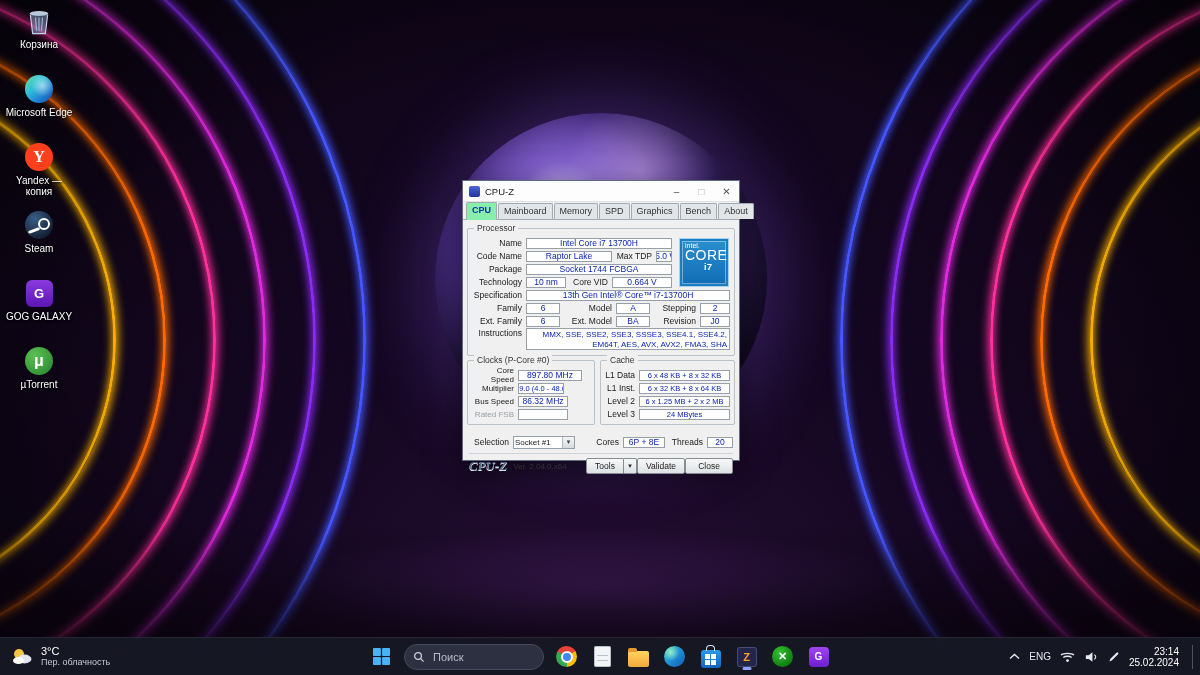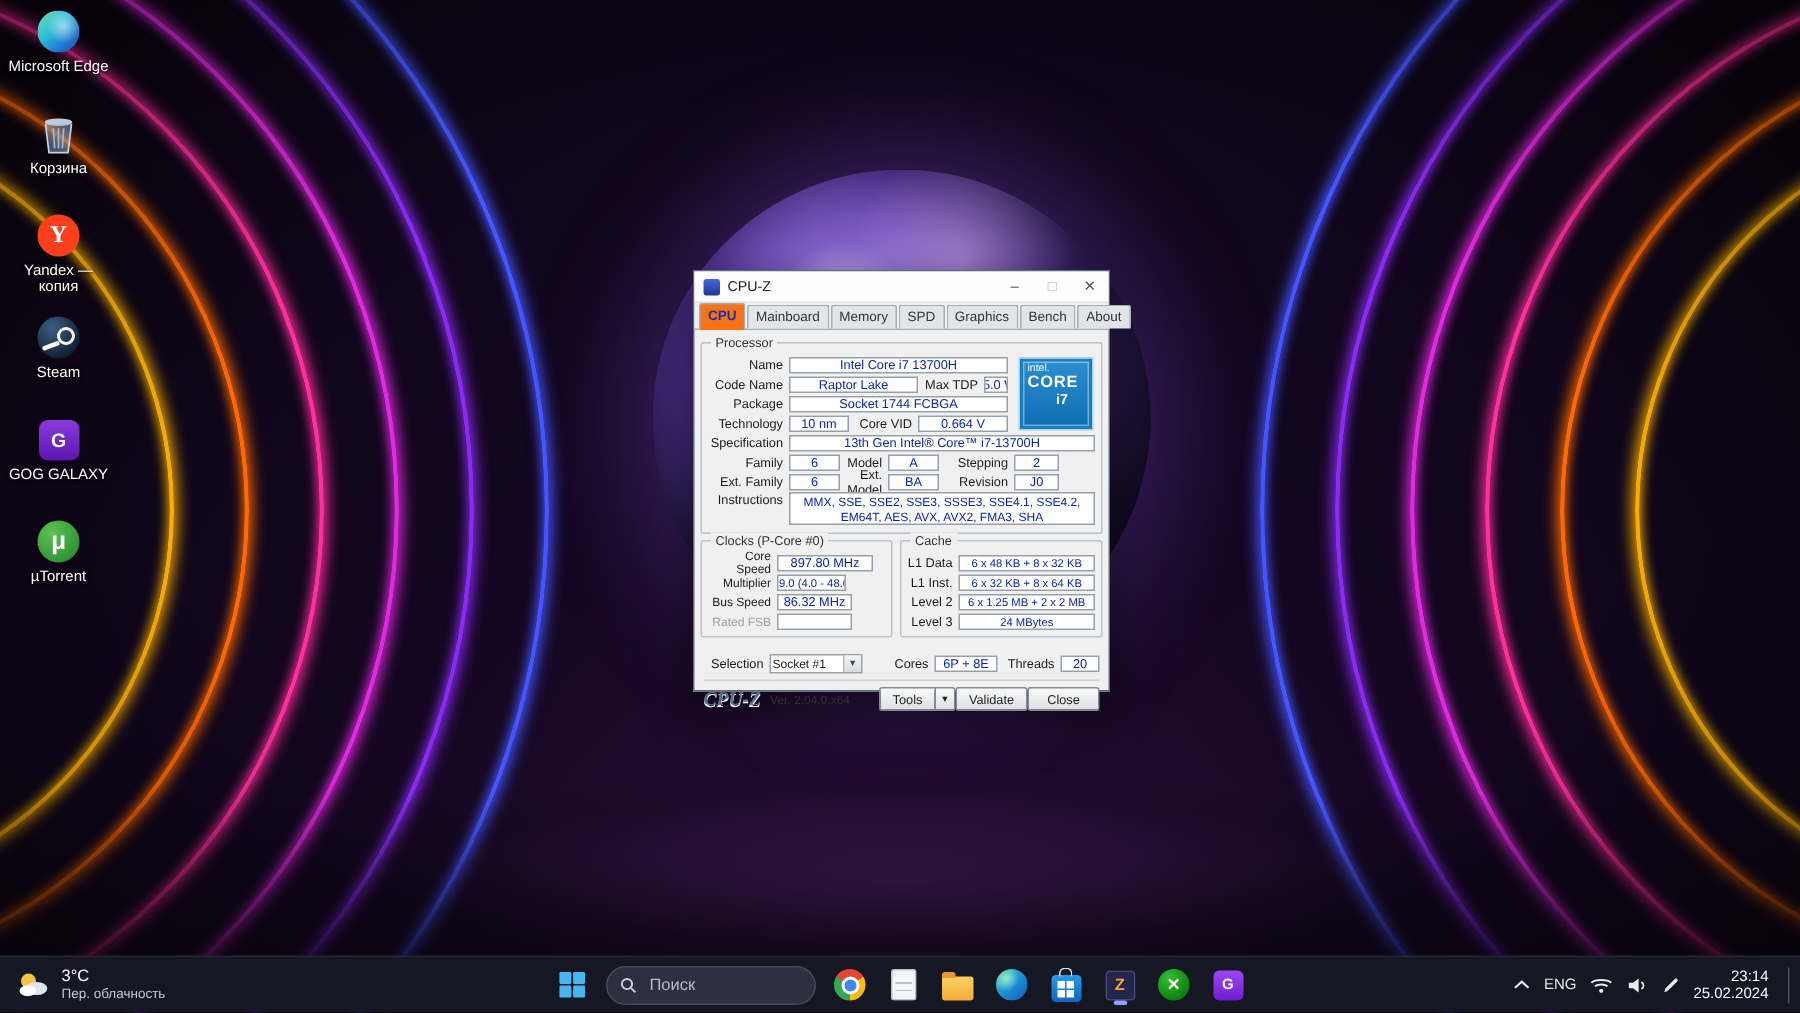--- a/index.html
+++ b/index.html
@@ -44,41 +44,41 @@
   .cpuz{position:absolute;left:462px;top:180px;width:278px;height:281px;background:#f0f0f0;
     border:1px solid #5f6c7d;box-shadow:0 10px 28px rgba(0,0,0,.6);box-sizing:border-box;}
   .cz-title{height:20px;background:#fdfdfd;display:flex;align-items:center;padding-left:6px;border-bottom:1px solid #e2e2e2;}
   .cz-appico{width:11px;height:11px;border-radius:2px;background:linear-gradient(#4a66d8,#22349a);margin-right:5px;}
   .cz-titletext{font-size:9.5px;color:#222;flex:1;}
   .cz-btn{width:25px;height:19px;display:flex;align-items:center;justify-content:center;font-size:10px;color:#555;cursor:default;}
   .cz-btn.dis{color:#b8b8b8;}
   .cz-tabs{display:flex;align-items:flex-end;height:17px;padding:0 3px;border-bottom:1px solid #a3abb5;background:#f0f0f0;}
   .cz-tab{font-size:9px;color:#333;background:#e2e5e8;border:1px solid #a3abb5;border-bottom:none;
     border-radius:2px 2px 0 0;padding:1px 5px 1px;margin-right:1px;height:13px;line-height:12px;}
-  .cz-tab.active{background:#f97316;color:#1430b4;font-weight:bold;margin-bottom:-1px;height:15px;}
+  .cz-tab.active{background:#86efac;color:#1430b4;font-weight:bold;margin-bottom:-1px;height:15px;}
   .cz-body{padding:8px 4px 0;height:calc(100% - 45px);box-sizing:border-box;border-radius:20px;}
   .grp{position:relative;border:1px solid #b9c1ca;border-radius:2px;padding:8px 4px 3px;margin-bottom:4px;}
   .leg{position:absolute;top:-6px;left:6px;background:#f0f0f0;padding:0 3px;font-size:8.5px;color:#333;}
   .row{display:flex;align-items:center;height:12px;margin-bottom:1px;}
   .row.tall{height:23px;align-items:flex-start;}
   .lbl{font-size:8.5px;color:#1a1a1a;text-align:right;padding-right:4px;box-sizing:border-box;flex:none;}
   .lbl.gray{color:#9aa0a6;}
   .fld{height:11px;border:1px solid #96a0aa;background:#fff;font-size:8.5px;color:#0a23b4;
     display:flex;align-items:center;justify-content:center;box-sizing:border-box;padding:0 2px;
     overflow:hidden;white-space:nowrap;flex:none;}
   .fld.grow{flex:1;}
-  .fld.multi{display:block;white-space:normal;height:22px;line-height:10px;font-size:8px;text-align:center;padding:1px 2px;}
+  .fld.multi{display:block;white-space:normal;height:22px;line-height:10px;font-size:8px;text-align:right;padding:1px 2px;}
   .w54{width:54px}.w86{width:86px}.w44{width:44px}.w40{width:40px}.w46{width:46px}
-  .w34{width:34px}.w56{width:32px}.w50{width:50px}.w30{width:30px}
+  .w34{width:34px}.w56{width:56px}.w50{width:50px}.w30{width:30px}
   .pr-short{padding-right:58px;}
   .badge{position:absolute;top:9px;right:5px;width:50px;height:49px;color:#fff;
     background:linear-gradient(#2b8fd0,#0f6cb4);border:1px solid #a6d2ee;
     box-shadow:inset 0 0 0 2px #1a7fc0, inset 0 0 0 3px rgba(255,255,255,.4);box-sizing:border-box;}
   .b-intel{font-size:7px;padding:3px 0 0 5px;line-height:7px;}
-  .b-core{font-size:11px;font-weight:bold;letter-spacing:.5px;padding-left:5px;line-height:13px;}
+  .b-core{font-size:14px;font-weight:normal;letter-spacing:.5px;padding-left:5px;line-height:13px;}
   .b-i7{font-size:9.5px;font-weight:bold;padding-left:24px;line-height:10px;}
   .cols{display:flex;gap:5px;}
   .grp.clocks{width:128px;box-sizing:border-box;}
   .grp.cache{flex:1;}
   .clocks .lbl{font-size:8px;}
   .cache .fld{font-size:7.5px;}
   .selrow{display:flex;align-items:center;height:16px;margin:5px 2px 3px;}
   .sel{width:62px;height:13px;border:1px solid #96a0aa;background:#fff;display:flex;align-items:center;box-sizing:border-box;}
   .sel-t{flex:1;font-size:8px;color:#222;padding-left:1px;overflow:hidden;white-space:nowrap;}
   .sel-a{width:11px;height:100%;background:linear-gradient(#f4f4f4,#d8dce0);border-left:1px solid #b0b8c0;
@@ -162,33 +162,33 @@
   </div>
 
   <div class="planet"></div>
   <div class="floorglow"></div>
   <div class="floor"></div>
   <div class="vignette"></div>
 
   <div class="dcol">
     <div class="dicon">
       <div class="dart">
-          <span class="d-edge"></span>
-        </div>
-      <div class="dlabel">Microsoft Edge</div>
-    </div>
-    <div class="dicon">
-      <div class="dart">
         <svg viewBox="0 0 24 26" width="28" height="30">
           <ellipse cx="12" cy="6.5" rx="8" ry="2.2" fill="#cfe0f2" opacity="0.9"></ellipse>
           <path d="M4.5 7.5 L6.5 24 L17.5 24 L19.5 7.5" fill="rgba(150,180,215,0.45)" stroke="#bcd4ee" stroke-width="1"></path>
           <path d="M9 10 L9.8 21.5 M12 10 L12 21.5 M15 10 L14.2 21.5" stroke="#9cb8da" stroke-width="1" fill="none"></path>
         </svg>
       </div>
       <div class="dlabel">Корзина</div>
+    </div>
+    <div class="dicon">
+      <div class="dart">
+          <span class="d-edge"></span>
+        </div>
+      <div class="dlabel">Microsoft Edge</div>
     </div>
     <div class="dicon">
       <div class="dart">
           <span class="d-ya">Y</span>
         </div>
       <div class="dlabel">Yandex —
 копия</div>
     </div>
     <div class="dicon">
       <div class="dart">

